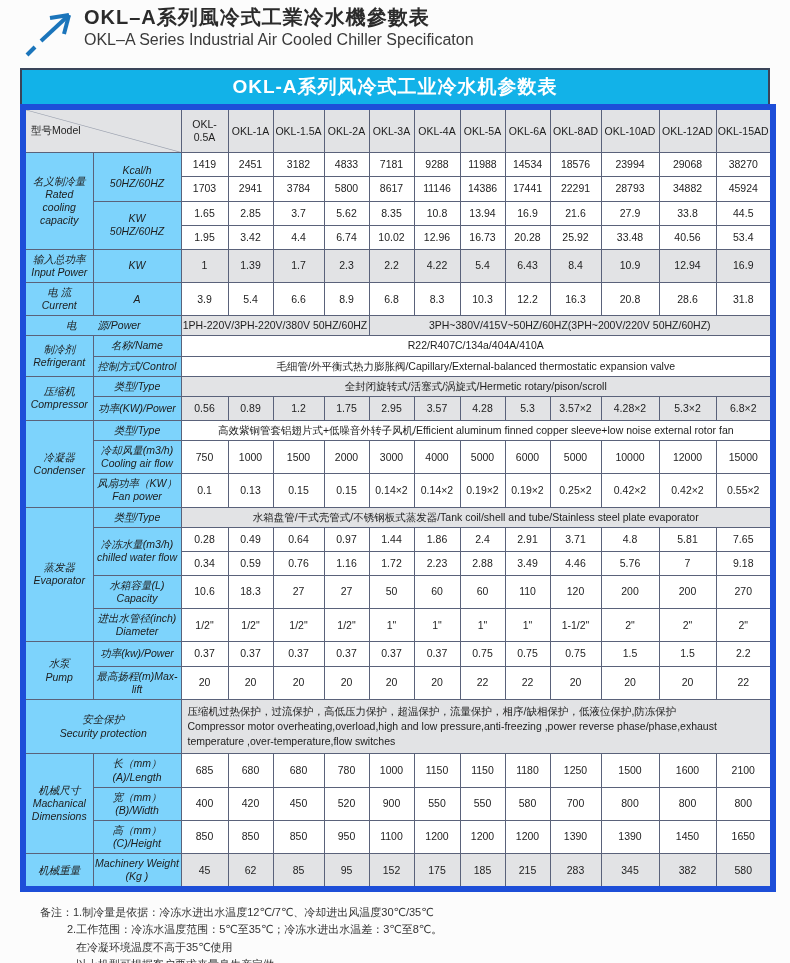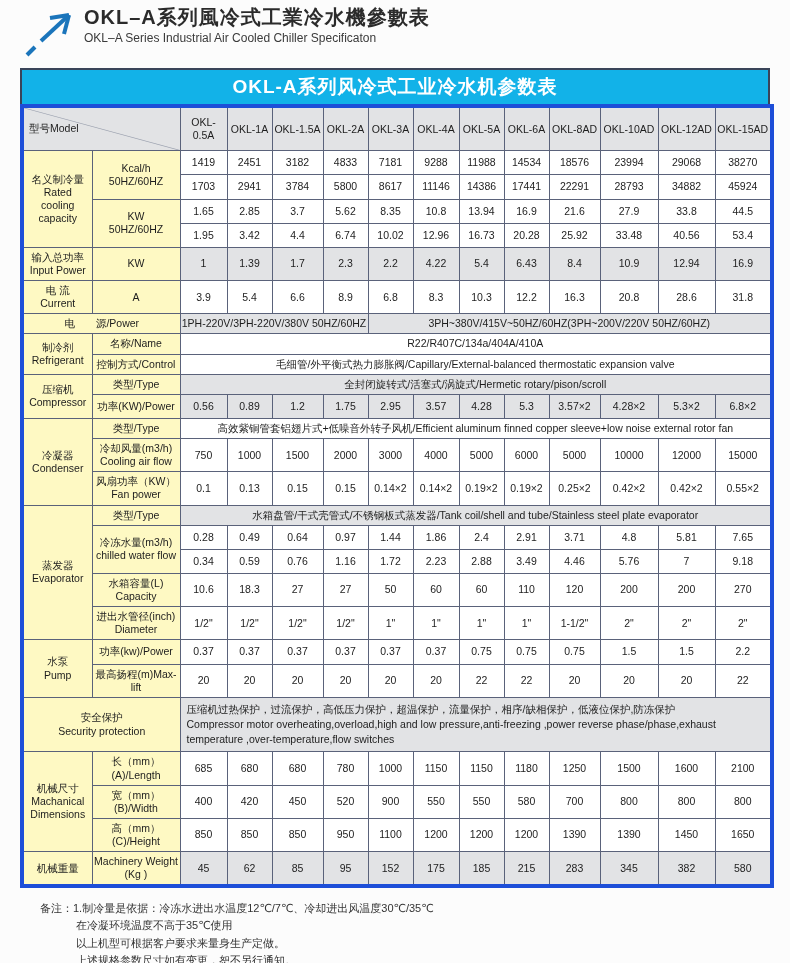--- a/index.html
+++ b/index.html
@@ -3,29 +3,29 @@
 <meta charset="utf-8">
 <style>
   html,body{margin:0;padding:0;background:#fcfcfc;}
   body{width:790px;min-height:963px;font-family:"Liberation Sans","DejaVu Sans",sans-serif;color:#222;position:relative;}
   .page{padding:6px 20px 0 20px;}
   
   .hdr{display:flex;align-items:flex-start;margin-bottom:8px;}
   .logo{width:58px;height:52px;flex:0 0 58px;margin-top:2px;}
   .titles{padding-left:6px;}
   .t-zh{font-size:20px;font-weight:bold;color:#2b2b2b;letter-spacing:1px;line-height:1.15;}
-  .t-en{font-size:12px;color:#3a3a3a;margin-top:2px;}
+  .t-en{font-size:16px;color:#3a3a3a;margin-top:2px;}
   
   .banner{width:750px;box-sizing:border-box;background:#12b2e8;border:2px solid #3a4459;border-bottom:none;color:#fff;
           text-align:center;font-size:19px;font-weight:bold;padding:4px 0;letter-spacing:1px;}
   
-  table{border-collapse:collapse;table-layout:fixed;width:750px;border:4px solid #1d4ed8;background:#fff;padding-left:36px;}
+  table{border-collapse:collapse;table-layout:fixed;width:750px;border:6px solid #1d4ed8;background:#fff;padding-left:36px;}
   td{border:1px solid #5a627a;font-size:10.5px;text-align:center;vertical-align:middle;padding:3px 1px;line-height:1.25;color:#1d1d1d;overflow:hidden;}
   td.model{background:#e2e3e5;padding:8px 0;font-size:10.5px;}
-  td.lbl{background:#fef9c3;}
+  td.lbl{background:#7dd3fc;font-style:italic;}
   td.d{background:#fff;padding:5px 1px;}
   td.m{background:#fff;}
   td.sh{background:#e2e3e5;}
   td.left{text-align:left;padding:4px 6px;line-height:1.45;margin-left:39px;}
   td.corner{background:#e2e3e5;position:relative;height:28px;padding:0;}
   .corner svg{position:absolute;left:0;top:0;width:100%;height:100%;}
   .corner .cl{position:absolute;left:5px;top:50%;transform:translateY(-50%);font-size:10.5px;}
   .corner .cr{position:absolute;right:8px;top:50%;transform:translateY(-50%);font-size:15px;margin-top:29px;}
   
   .notes{margin-top:12px;font-size:11px;color:#333;line-height:1.55;}
@@ -411,18 +411,19 @@
           <td class="d sh">283</td>
           <td class="d sh">345</td>
           <td class="d sh">382</td>
           <td class="d sh">580</td>
         </tr>
       </tbody>
   </table>
 
   <div class="notes" id="notes-zh">
       <div class="">备注：1.制冷量是依据：冷冻水进出水温度12℃/7℃、冷却进出风温度30℃/35℃</div>
+      <div class="ind1">2.工作范围：冷冻水温度范围：5℃至35℃；冷冻水进出水温差：3℃至8℃。</div>
       <div class="ind2">在冷凝环境温度不高于35℃使用</div>
       <div class="ind2">以上机型可根据客户要求来量身生产定做。</div>
       <div class="ind2">上述规格参数尺寸如有变更，恕不另行通知。</div>
     </div>
 
 </div>
 
 </body></html>

